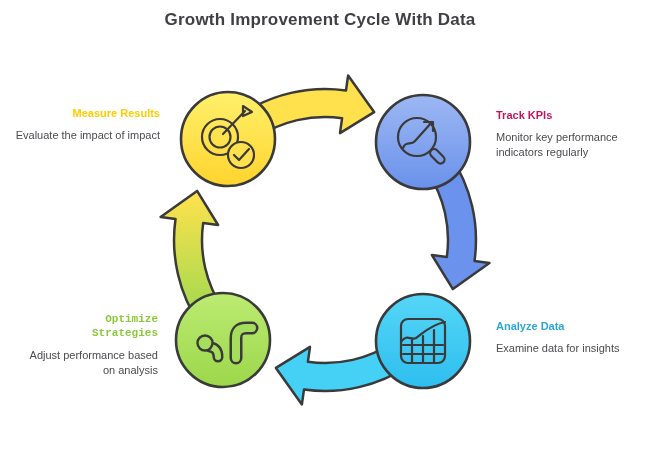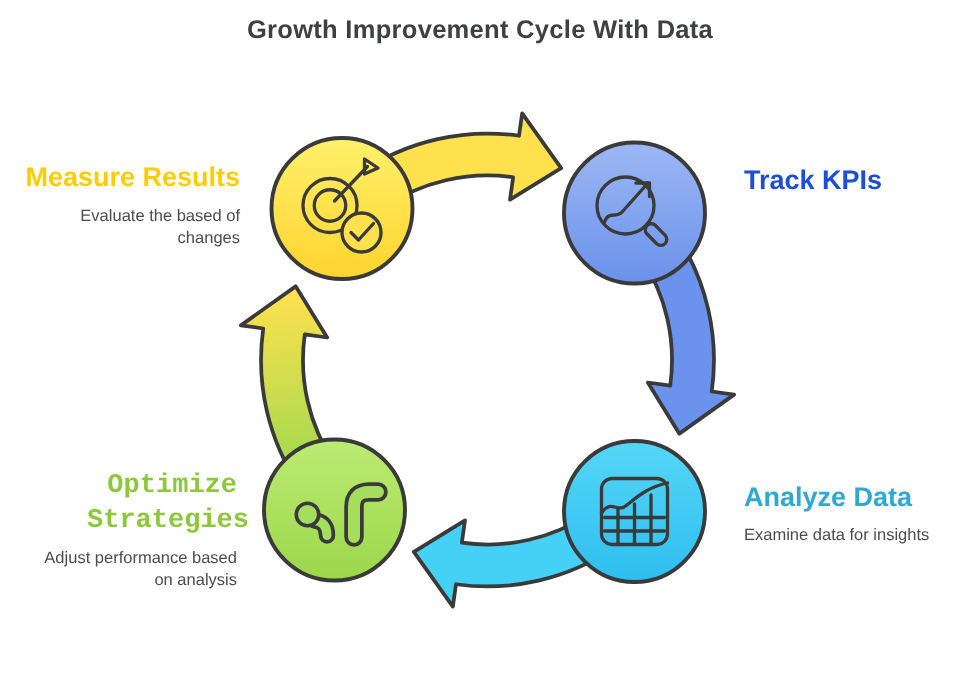--- a/index.html
+++ b/index.html
@@ -6,25 +6,25 @@
   .canvas{
     position:relative;width:650px;height:450px;background:#ffffff;
     font-family:"Liberation Sans",sans-serif;overflow:hidden;
   }
   .title{
     position:absolute;top:10px;left:0;width:640px;text-align:center;
     font-size:17px;font-weight:bold;color:#3f3f46;letter-spacing:.2px;
   }
   svg.diagram{position:absolute;left:0;top:0;}
   .label{position:absolute;}
-  .label h3{font-size:18px;font-weight:bold;margin:0 0 7px;line-height:1.25;}
+  .label h3{font-size:11px;font-weight:bold;margin:0 0 7px;line-height:1.25;}
   .label p{font-size:11px;color:#4b4b50;margin:0;line-height:1.4;}
   .label.right{text-align:right;}
   .step-measure  h3{color:#fc0;}
-  .step-track    h3{color:#1d4ed8;}
+  .step-track    h3{color:#be185d;}
   .step-analyze  h3{color:#2fa8d5;}
   .step-optimize h3{color:#8cc83c;}
   .step-measure {right:490px;top:107px;width:150px;}
   .step-track   {left:496px;top:109px;width:132px;}
   .step-analyze {left:496px;top:320px;width:146px;}
   .step-optimize{right:492px;top:313px;width:150px;}
   .step-optimize h3{max-width:100px;margin-left:auto;font-family:Liberation Mono, monospace;}
   .step-optimize p{max-width:135px;margin-left:auto;}
   .icon-stroke{stroke:#3a3a3a;stroke-width:2.2;fill:none;stroke-linecap:round;stroke-linejoin:round;}
 </style>
@@ -100,25 +100,26 @@
       <path d="M236 358 V338 q0 -10 10 -10 h6" fill="none" stroke="#3a3a3a" stroke-width="13" stroke-linecap="round"></path>
       <path d="M236 358 V338 q0 -10 10 -10 h6" fill="none" stroke="#a5de5c" stroke-width="8" stroke-linecap="round"></path>
       <path d="M210 347 q8 1 8 10" fill="none" stroke="#3a3a3a" stroke-width="11" stroke-linecap="round"></path>
       <path d="M210 347 q8 1 8 10" fill="none" stroke="#a5de5c" stroke-width="6" stroke-linecap="round"></path>
       <circle cx="205" cy="343" r="7.5" fill="#a5de5c" stroke="#3a3a3a" stroke-width="2.4"></circle>
     </g>
   </svg>
 
   <div class="label right step-measure">
     <h3>Measure Results</h3>
-    <p>Evaluate the based of changes</p>
+    <p>Evaluate the impact of impact</p>
   </div>
 
   <div class="label step-track">
     <h3>Track KPIs</h3>
+    <p>Monitor key performance indicators regularly</p>
   </div>
 
   <div class="label step-analyze">
     <h3>Analyze Data</h3>
     <p>Examine data for insights</p>
   </div>
 
   <div class="label right step-optimize">
     <h3>Optimize Strategies</h3>
     <p>Adjust performance based on analysis</p>

